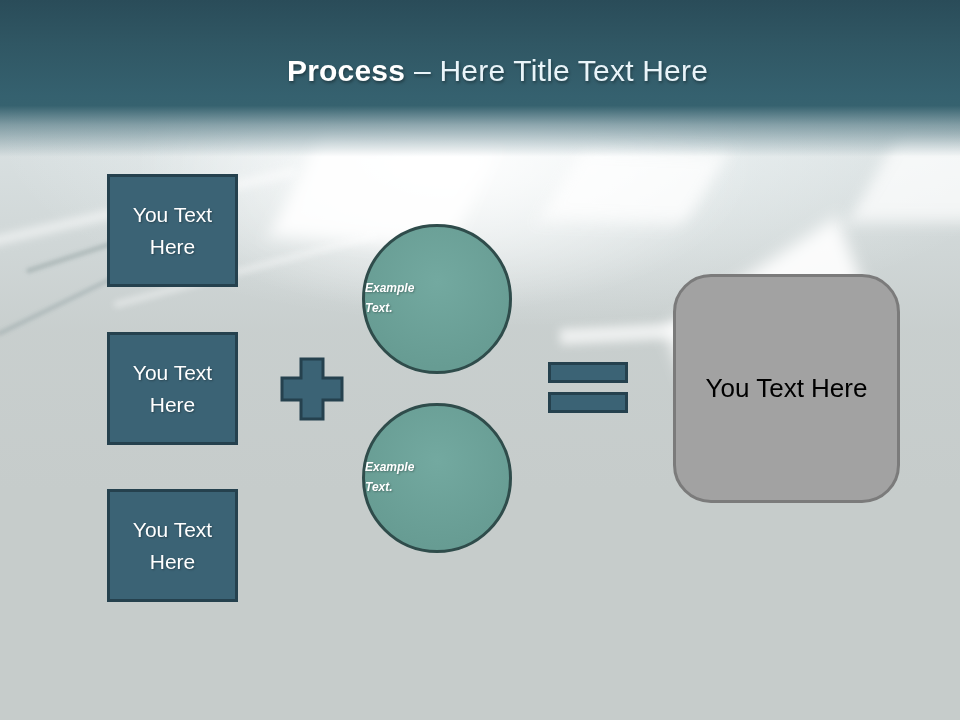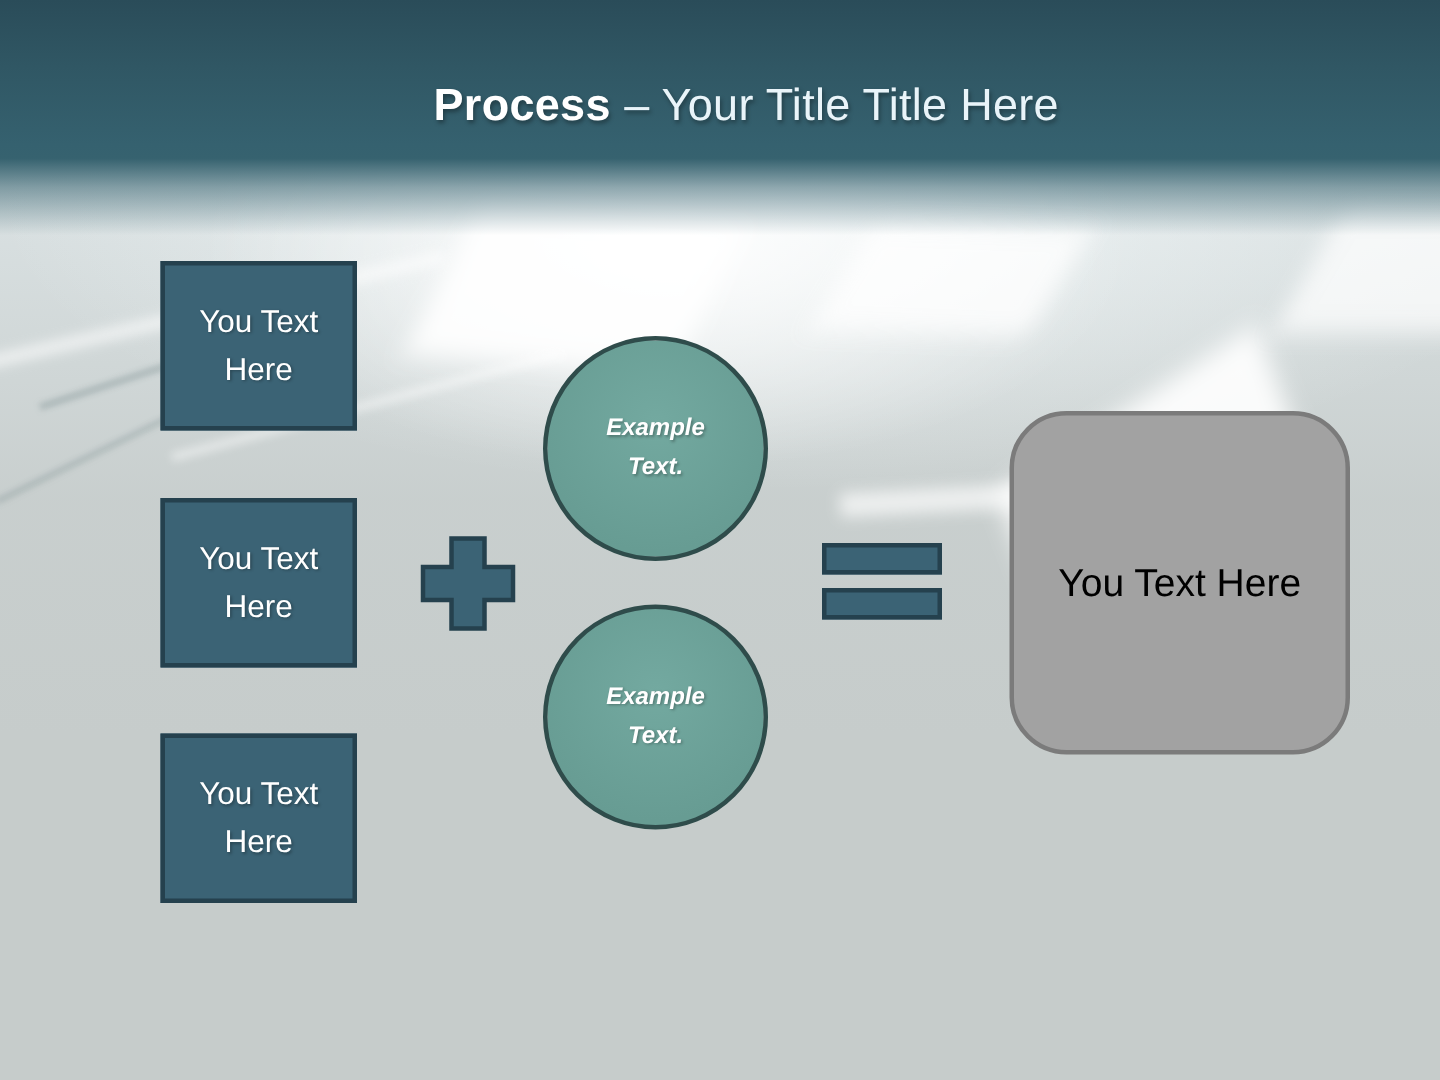--- a/index.html
+++ b/index.html
@@ -58,22 +58,22 @@
   .equals-wrap{position:absolute;left:548px;top:362px;width:80px;height:51px;}
   .eq-bar{
     width:74px;height:15px;background:#3b6375;border:3px solid #25414e;
   }
   .eq-bar + .eq-bar{margin-top:9px;}
   
   .example-circle{
     position:absolute;left:362px;width:144px;height:144px;border-radius:50%;
     background:radial-gradient(circle at 50% 38%, #73a9a0 0%, #679c93 75%);
     border:3px solid #2f4c4b;
-    color:#ffffff;font-weight:700;font-style:italic;font-size:16px;
-    display:flex;flex-direction:column;align-items:center;justify-content:center;
+    color:#ffffff;font-weight:700;font-style:italic;font-size:12px;
+    display:flex;flex-direction:column;align-items:flex-start;justify-content:center;
     line-height:1.65;text-shadow:1px 1px 2px rgba(0,0,0,.3);
   }
   .c1{top:224px;} .c2{top:403px;}
   
   .result-box{
     position:absolute;left:673px;top:274px;width:221px;height:223px;
     background:#a2a2a2;border:3px solid #7b7b7b;border-radius:38px;
     color:#000000;font-size:26px;
     display:flex;align-items:center;justify-content:center;text-align:center;
   }
@@ -90,21 +90,21 @@
     <div class="panel p4"></div>
     <div class="panel p5"></div>
     <div class="panel streak1"></div>
     <div class="panel streak2"></div>
     <div class="dstreak d1"></div>
     <div class="dstreak d2"></div>
   </div>
 
   <div class="header">
     <div class="title">
-      <span class="em">Process</span><span class="rest">– Your Title Title Here</span>
+      <span class="em">Process</span><span class="rest">– Here Title Text Here</span>
     </div>
   </div>
 
   <div class="input-box b1">
     <div class="input-label">You Text Here</div>
   </div>
   <div class="input-box b2">
     <div class="input-label">You Text Here</div>
   </div>
   <div class="input-box b3">

